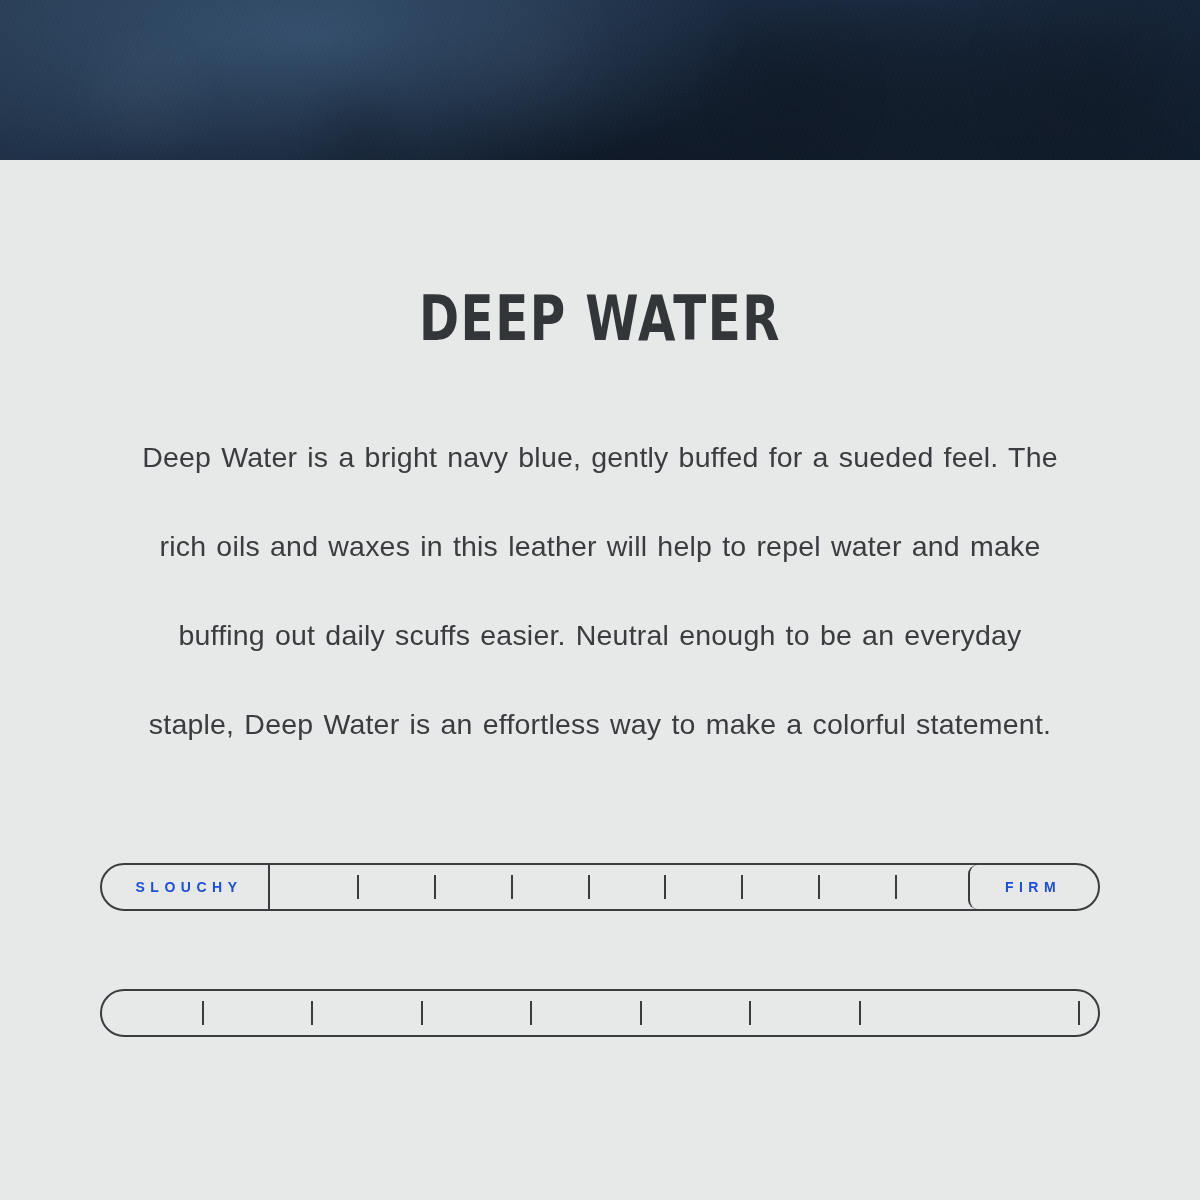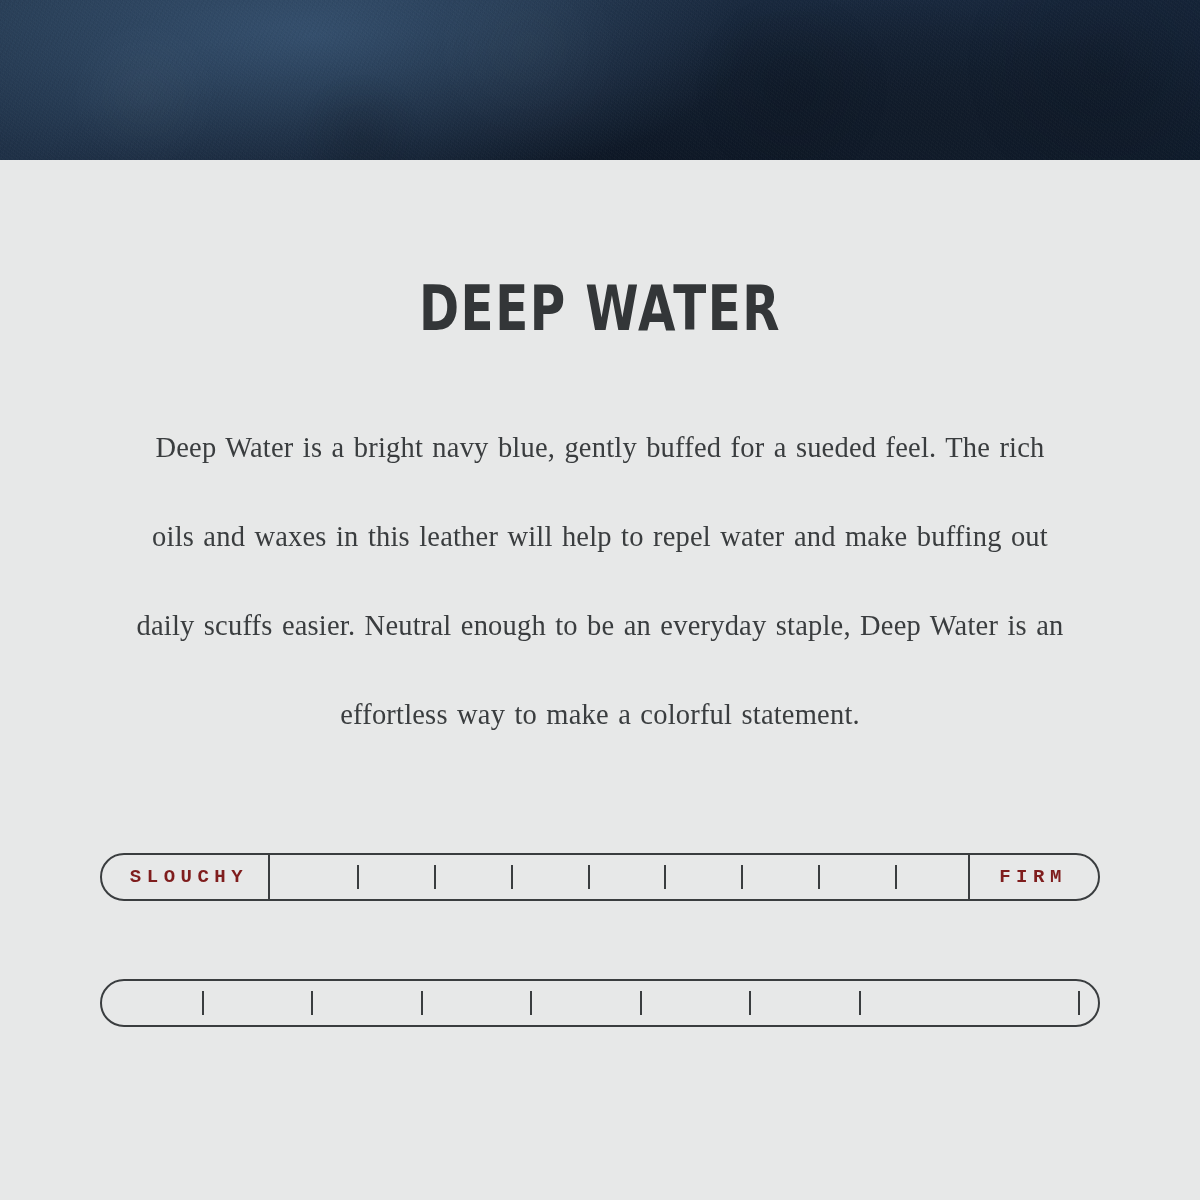--- a/index.html
+++ b/index.html
@@ -56,41 +56,42 @@
       radial-gradient(circle 160px at 44% 30%, rgba(255,255,255,0.04), rgba(255,255,255,0) 70%),
       radial-gradient(circle 140px at 66% 55%, rgba(0,0,0,0.18), rgba(0,0,0,0) 70%),
       radial-gradient(circle 200px at 92% 40%, rgba(0,0,0,0.22), rgba(0,0,0,0) 70%),
       radial-gradient(circle 90px at 30% 85%, rgba(0,0,0,0.2), rgba(0,0,0,0) 70%);
   }
 
   
   .content {
     position: relative;
     padding: 0 100px;
+    margin-top: 10px;
   }
 
   .title {
     margin: 0;
     padding-top: 112px;
     text-align: center;
     font-family: "DejaVu Sans", sans-serif;
     font-weight: 700;
     font-size: 62px;
     letter-spacing: 2px;
     color: #333638;
     transform: scaleX(0.78);
     transform-origin: center;
   }
 
   .body-copy {
     margin: 0 auto;
     padding-top: 58px;
     width: 930px;
     text-align: center;
-    font-family: Liberation Serif, serif;
+    font-family: Liberation Sans, sans-serif;
     font-size: 28.5px;
     line-height: 89px;
     letter-spacing: 0.2px;
     color: #3a3d3f;
     word-spacing: 2px;
   }
 
   
   .scales {
     margin: 0 auto;
@@ -108,37 +109,38 @@
     border: 2px solid #3a3d3f;
     border-radius: 24px;
     display: flex;
     align-items: stretch;
     background: transparent;
   }
   .cap {
     display: flex;
     align-items: center;
     justify-content: center;
-    font-family: Liberation Mono, monospace;
-    font-size: 19px;
+    font-family: Liberation Sans, sans-serif;
+    font-size: 14px;
     font-weight: 700;
     letter-spacing: 5.5px;
-    color: #7f1d1d;
+    color: #1d4ed8;
     box-sizing: border-box;
     white-space: nowrap;
   }
   .cap-left {
     padding: 0 16px 0 24px;
     border-right: 2px solid #3a3d3f;
     min-width: 168px;
   }
   .cap-right {
     padding: 0 22px 0 20px;
     border-left: 2px solid #3a3d3f;
     min-width: 130px;
+    border-radius: 9px;
   }
   .track {
     position: relative;
     flex: 1 1 auto;
   }
   .tick {
     position: absolute;
     top: 50%;
     width: 2px;
     height: 24px;

